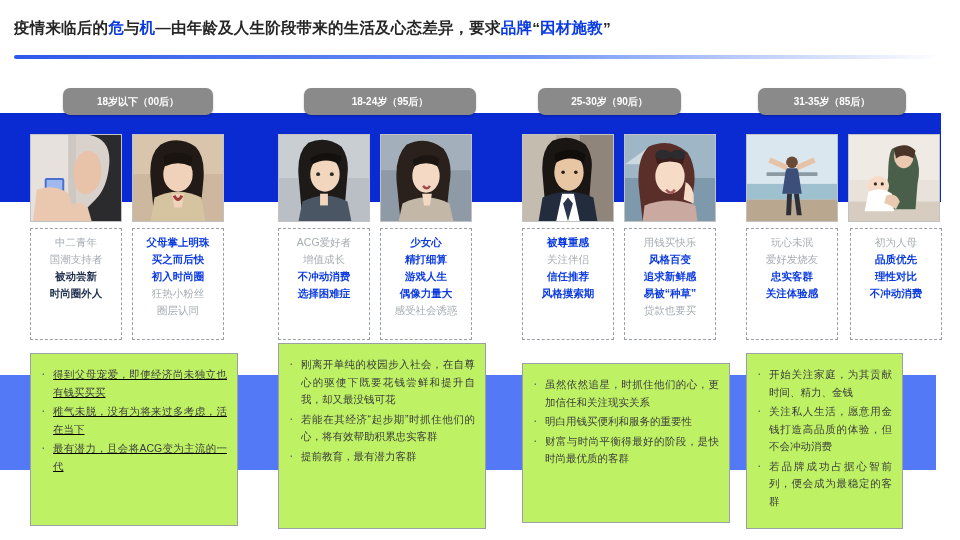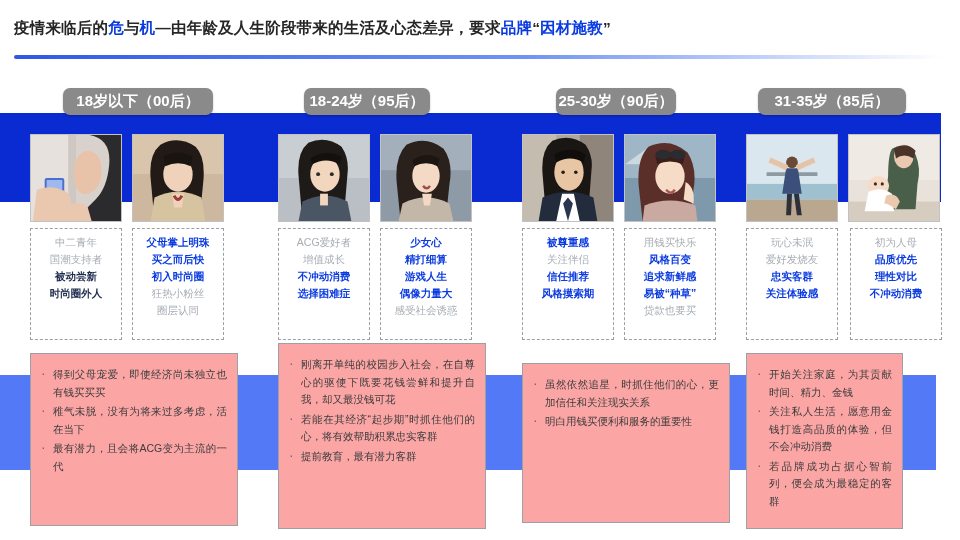--- a/index.html
+++ b/index.html
@@ -37,27 +37,27 @@
   .col.c1{left:24px;}
   .col.c2{left:272px;}
   .col.c3{left:516px;}
   .col.c4{left:742px;width:210px;}
 
   
   .pill{
     position:absolute;top:88px;height:27px;
     background:#8a8a8a;border-radius:7px;
     display:flex;align-items:center;justify-content:center;
-    color:#ffffff;font-size:15px;font-weight:bold;
+    color:#ffffff;font-size:10px;font-weight:bold;
     padding:0 9px;box-sizing:border-box;white-space:nowrap;
     box-shadow:0 1px 2px rgba(0,0,0,.25);
   }
   .col.c1 .pill{left:39px;width:150px;}
-  .col.c2 .pill{left:32px;width:126px;}
-  .col.c3 .pill{left:40px;width:120px;}
+  .col.c2 .pill{left:32px;width:172px;}
+  .col.c3 .pill{left:22px;width:143px;}
   .col.c4 .pill{left:16px;width:148px;}
 
   
   .photos{position:absolute;top:134px;left:6px;display:flex;gap:10px;}
   .col.c4 .photos{left:4px;}
   .photo{
     width:92px;height:88px;overflow:hidden;position:relative;
     background:#d8d8d8;border:1px solid rgba(0,0,0,.10);box-sizing:border-box;
   }
   .photo .ph-inner{position:absolute;inset:0;}
@@ -76,24 +76,24 @@
   .trait .t{
     font-size:10.5px;line-height:15px;white-space:nowrap;text-align:right;
   }
   .trait .t.gray{color:#a7adb4;font-weight:normal;}
   .trait .t.blue{color:#0B3BE0;font-weight:bold;}
   .trait .t.dark{color:#1f2d4d;font-weight:bold;}
 
   
   .bullets{
     position:absolute;left:6px;width:208px;
-    border:1.2px solid #9aa0a6;background:#fca5a5;box-sizing:border-box;
+    border:1.2px solid #9aa0a6;background:#bef264;box-sizing:border-box;
     padding:12px 10px 12px 8px;
   }
-  .col.c1 .bullets{top:353px;height:173px;}
+  .col.c1 .bullets{top:353px;height:173px;text-decoration:underline;}
   .col.c2 .bullets{top:343px;height:186px;}
   .col.c3 .bullets{top:363px;height:160px;}
   .col.c4 .bullets{top:353px;width:157px;height:176px;left:4px;}
   .bullets ul{margin:0;padding:0;list-style:none;}
   .bullets li{
     position:relative;padding-left:14px;margin-bottom:2px;
     font-size:10.5px;line-height:17.5px;color:#3c3c3c;text-align:justify;
   }
   .bullets li:before{
     content:"·";position:absolute;left:2px;top:-1px;
@@ -267,20 +267,21 @@
           <div class="t blue">风格百变</div>
           <div class="t blue">追求新鲜感</div>
           <div class="t blue">易被“种草”</div>
           <div class="t gray">贷款也要买</div>
         </div>
       </div>
       <div class="bullets">
         <ul>
           <li>虽然依然追星，时抓住他们的心，更加信任和关注现实关系</li>
           <li>明白用钱买便利和服务的重要性</li>
+          <li>财富与时尚平衡得最好的阶段，是快时尚最优质的客群</li>
         </ul>
       </div>
     </div>
 
     <div class="col c4">
       <div class="pill">31-35岁（85后）</div>
       <div class="photos">
         <div class="photo">
           <svg class="ph-inner" viewBox="0 0 92 88" preserveAspectRatio="xMidYMid slice">
             <rect width="92" height="88" fill="#cfe0e8"></rect>

